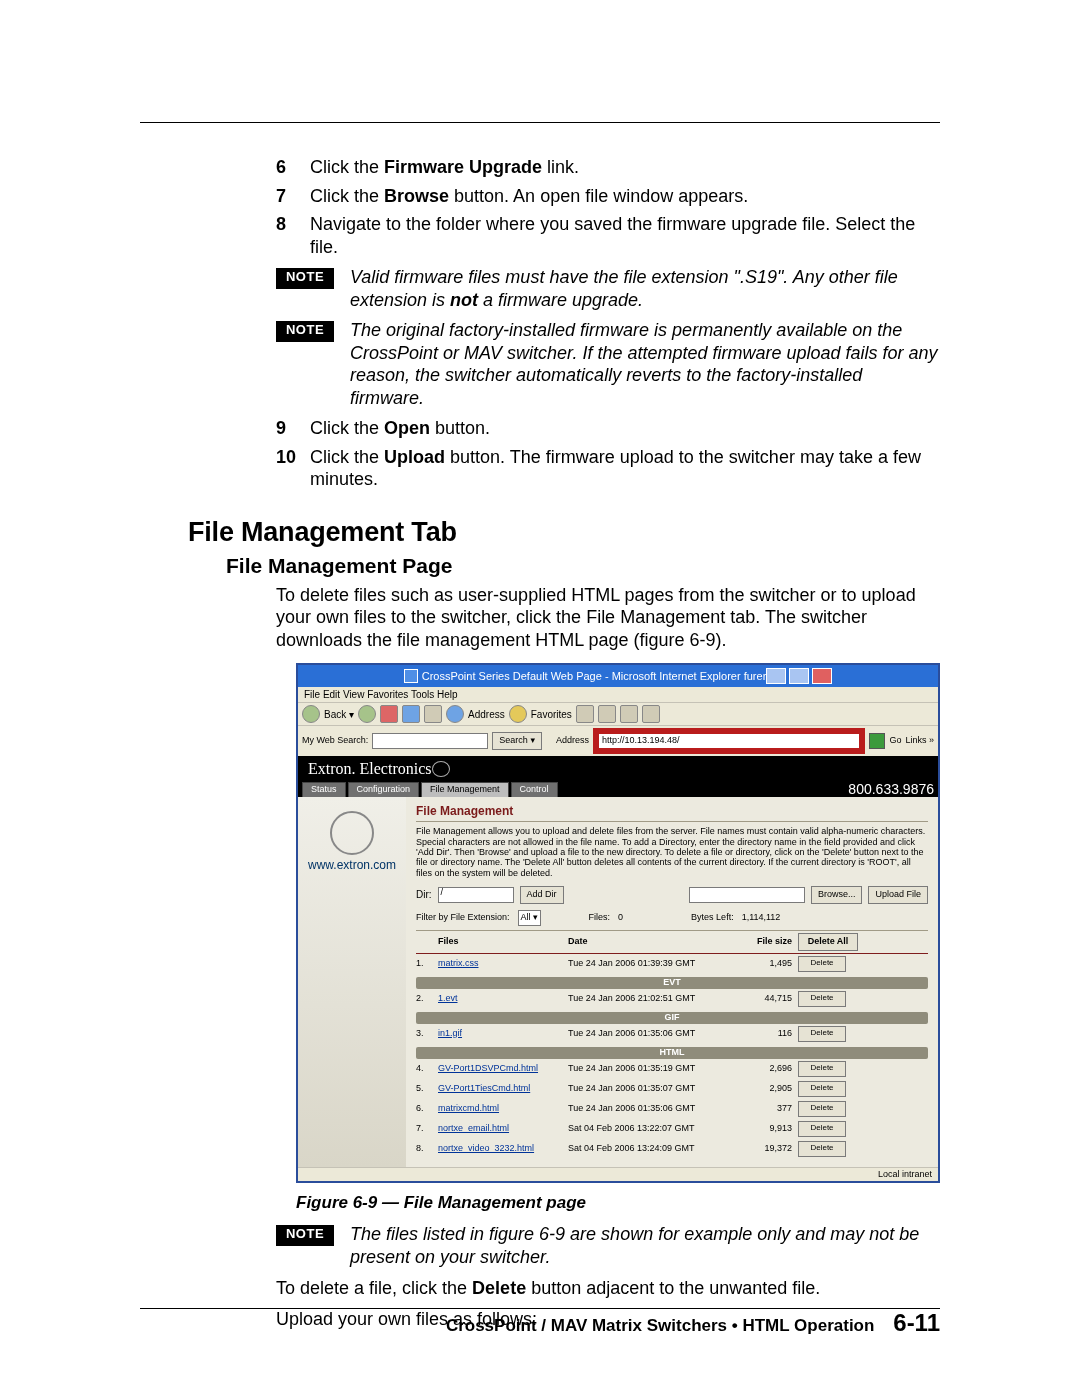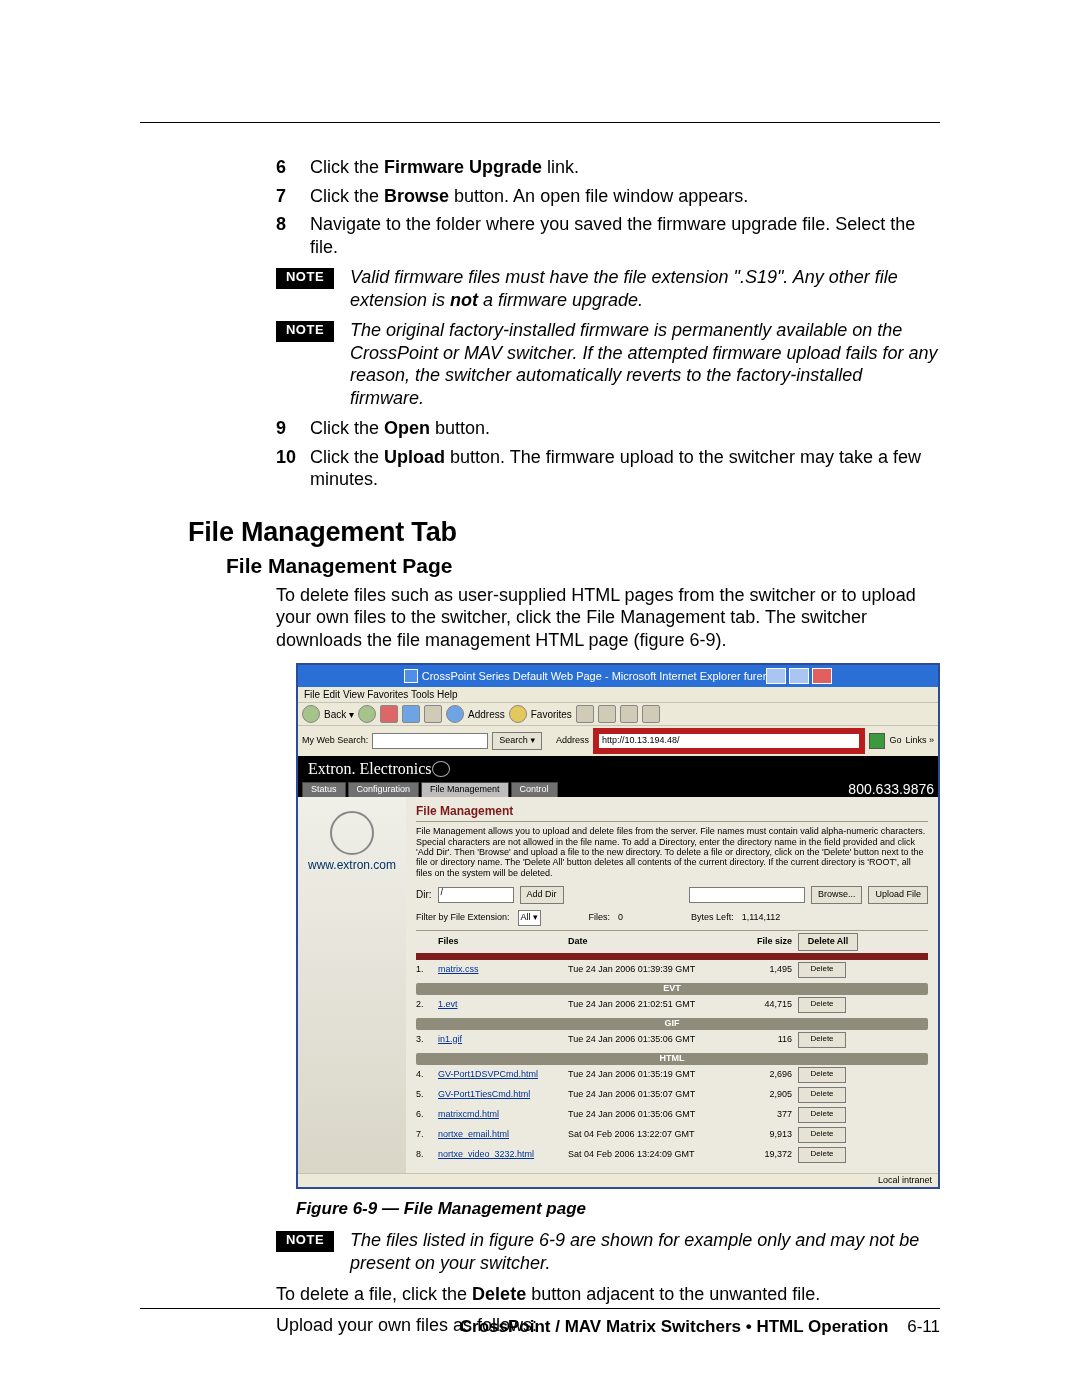--- a/index.html
+++ b/index.html
@@ -224,21 +224,21 @@
     width:100%;
     border-top:1px solid #a09a86;
   }
   .ftable .thead, .ftable .trow {
     display:grid;
     grid-template-columns: 22px 130px 160px 70px 60px;
     font-size:9px;
     align-items:center;
     padding:2px 0;
   }
-  .thead { font-weight:700; border-bottom:7px solid #7f1d1d; }
+  .thead { font-weight:700; border-bottom:1px solid #7f1d1d; }
   .ghead {
     text-align:center;
     background: #8f8c7b;
     color:#fff;
     font-weight:700;
     font-size:9px;
     padding:1px 0;
     margin-top:3px;
     border-radius:2px;
   }
@@ -263,21 +263,21 @@
     margin: 6px 0 4px 88px;
     font-size: 18px;
     line-height: 1.35;
   }
   .footer {
     position:absolute;
     bottom: 60px;
     right: 140px;
     font-size: 17px;
   }
-  .footer .pg { font-weight: 400; font-size: 17px; text-align: center; }
+  .footer .pg { font-weight: 700; font-size: 24px; text-align: center; }
   .hr-bottom {
     position:absolute;
     bottom: 88px;
     left:140px; right:140px;
     border-top: 1px solid #000;
   }
 </style>
 </head>
 <body>
 

